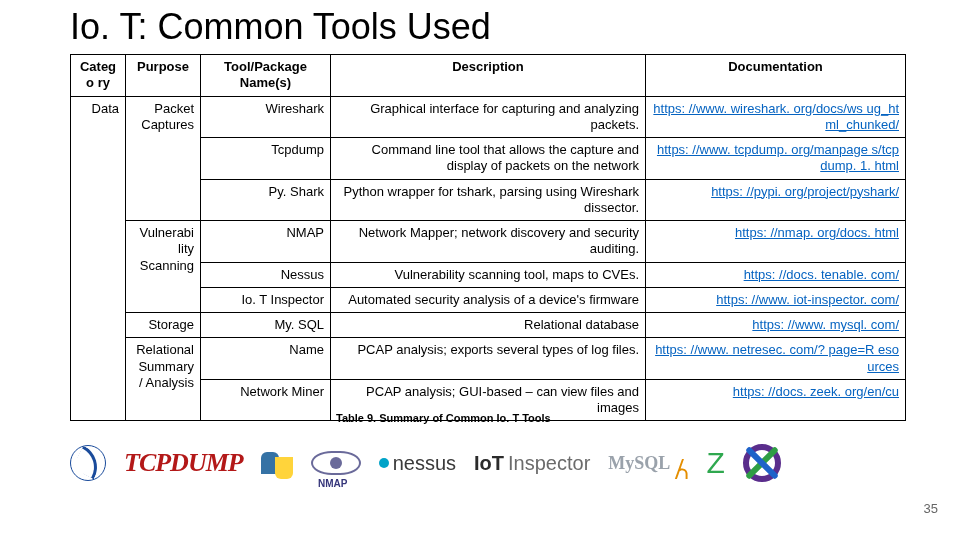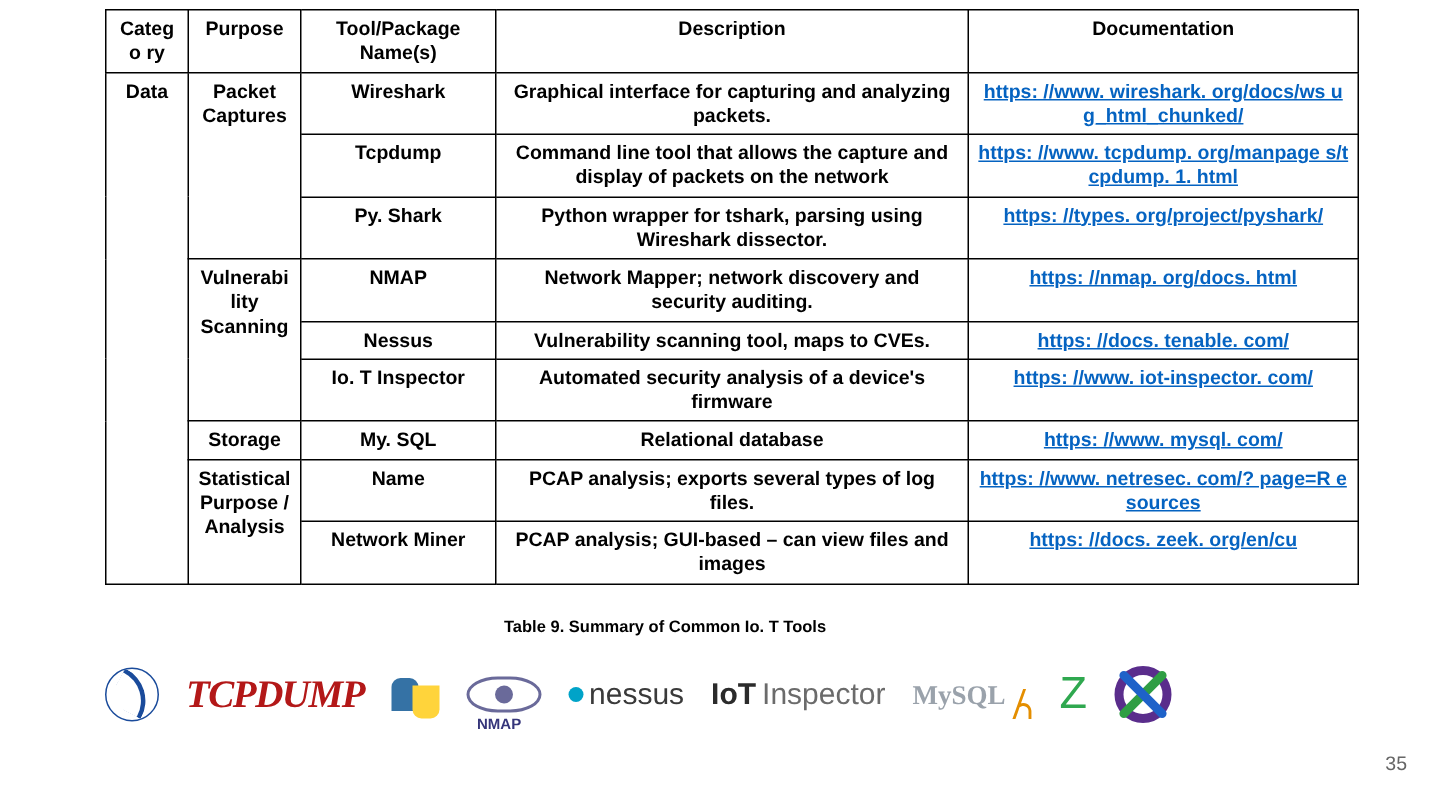--- a/index.html
+++ b/index.html
@@ -29,23 +29,22 @@
     border-collapse: collapse;
     width: 692px;
     table-layout: fixed;
     font-size: 13px;
     line-height: 1.25;
   }
   table.tools th, table.tools td {
     border: 1px solid #000;
     padding: 4px 6px;
     vertical-align: top;
-    text-align: center;
+    text-align: right;
     word-wrap: break-word;
-    font-weight: bold;
   }
   table.tools th {
     font-weight: 700;
     text-align: center;
   }
   .col-cat   { width: 55px; }
   .col-purp  { width: 75px; }
   .col-tool  { width: 130px; }
   .col-desc  { width: 315px; }
   .col-doc   { width: 260px; }
@@ -104,20 +103,21 @@
   .netminer .ring{position:absolute;inset:0;border:6px solid #5a2d8c;border-radius:50%;}
   .netminer .x1,.netminer .x2{position:absolute;left:16px;top:-2px;width:6px;height:42px;
              background:#2f9e44;border-radius:3px;}
   .netminer .x1{transform:rotate(45deg);} .netminer .x2{transform:rotate(-45deg);background:#1e62c9;}
   .pagenum{position:absolute;right:22px;bottom:24px;font-size:13px;color:#666;}
 </style>
 </head>
 <body>
 
 <div class="slide">
+  <h1 class="title">Io. T: Common Tools Used</h1>
 
   <table class="tools">
     <colgroup>
       <col class="col-cat">
         <col class="col-purp">
         <col class="col-tool">
         <col class="col-desc">
         <col class="col-doc">
     </colgroup>
     <thead>
@@ -139,21 +139,21 @@
         <td><a class="doc">https: //www. wireshark. org/docs/ws ug_html_chunked/</a></td>
       </tr>
       <tr>
         <td>Tcpdump</td>
         <td>Command line tool that allows the capture and display of packets on the network</td>
         <td><a class="doc">https: //www. tcpdump. org/manpage s/tcpdump. 1. html</a></td>
       </tr>
       <tr>
         <td>Py. Shark</td>
         <td>Python wrapper for tshark, parsing using Wireshark dissector.</td>
-        <td><a class="doc">https: //types. org/project/pyshark/</a></td>
+        <td><a class="doc">https: //pypi. org/project/pyshark/</a></td>
       </tr>
 
       <tr>
         <td rowspan="3">Vulnerabi lity Scanning</td>
         <td>NMAP</td>
         <td>Network Mapper; network discovery and security auditing.</td>
         <td><a class="doc">https: //nmap. org/docs. html</a></td>
       </tr>
       <tr>
         <td>Nessus</td>
@@ -167,21 +167,21 @@
       </tr>
 
       <tr>
         <td>Storage</td>
         <td>My. SQL</td>
         <td>Relational database</td>
         <td><a class="doc">https: //www. mysql. com/</a></td>
       </tr>
 
       <tr>
-        <td rowspan="2">Statistical Purpose / Analysis</td>
+        <td rowspan="2">Relational Summary / Analysis</td>
         <td>Name</td>
         <td>PCAP analysis; exports several types of log files.</td>
         <td><a class="doc">https: //www. netresec. com/? page=R esources</a></td>
       </tr>
       <tr>
         <td>Network Miner</td>
         <td>PCAP analysis; GUI-based – can view files and images</td>
         <td><a class="doc">https: //docs. zeek. org/en/cu</a></td>
       </tr>
     </tbody>

